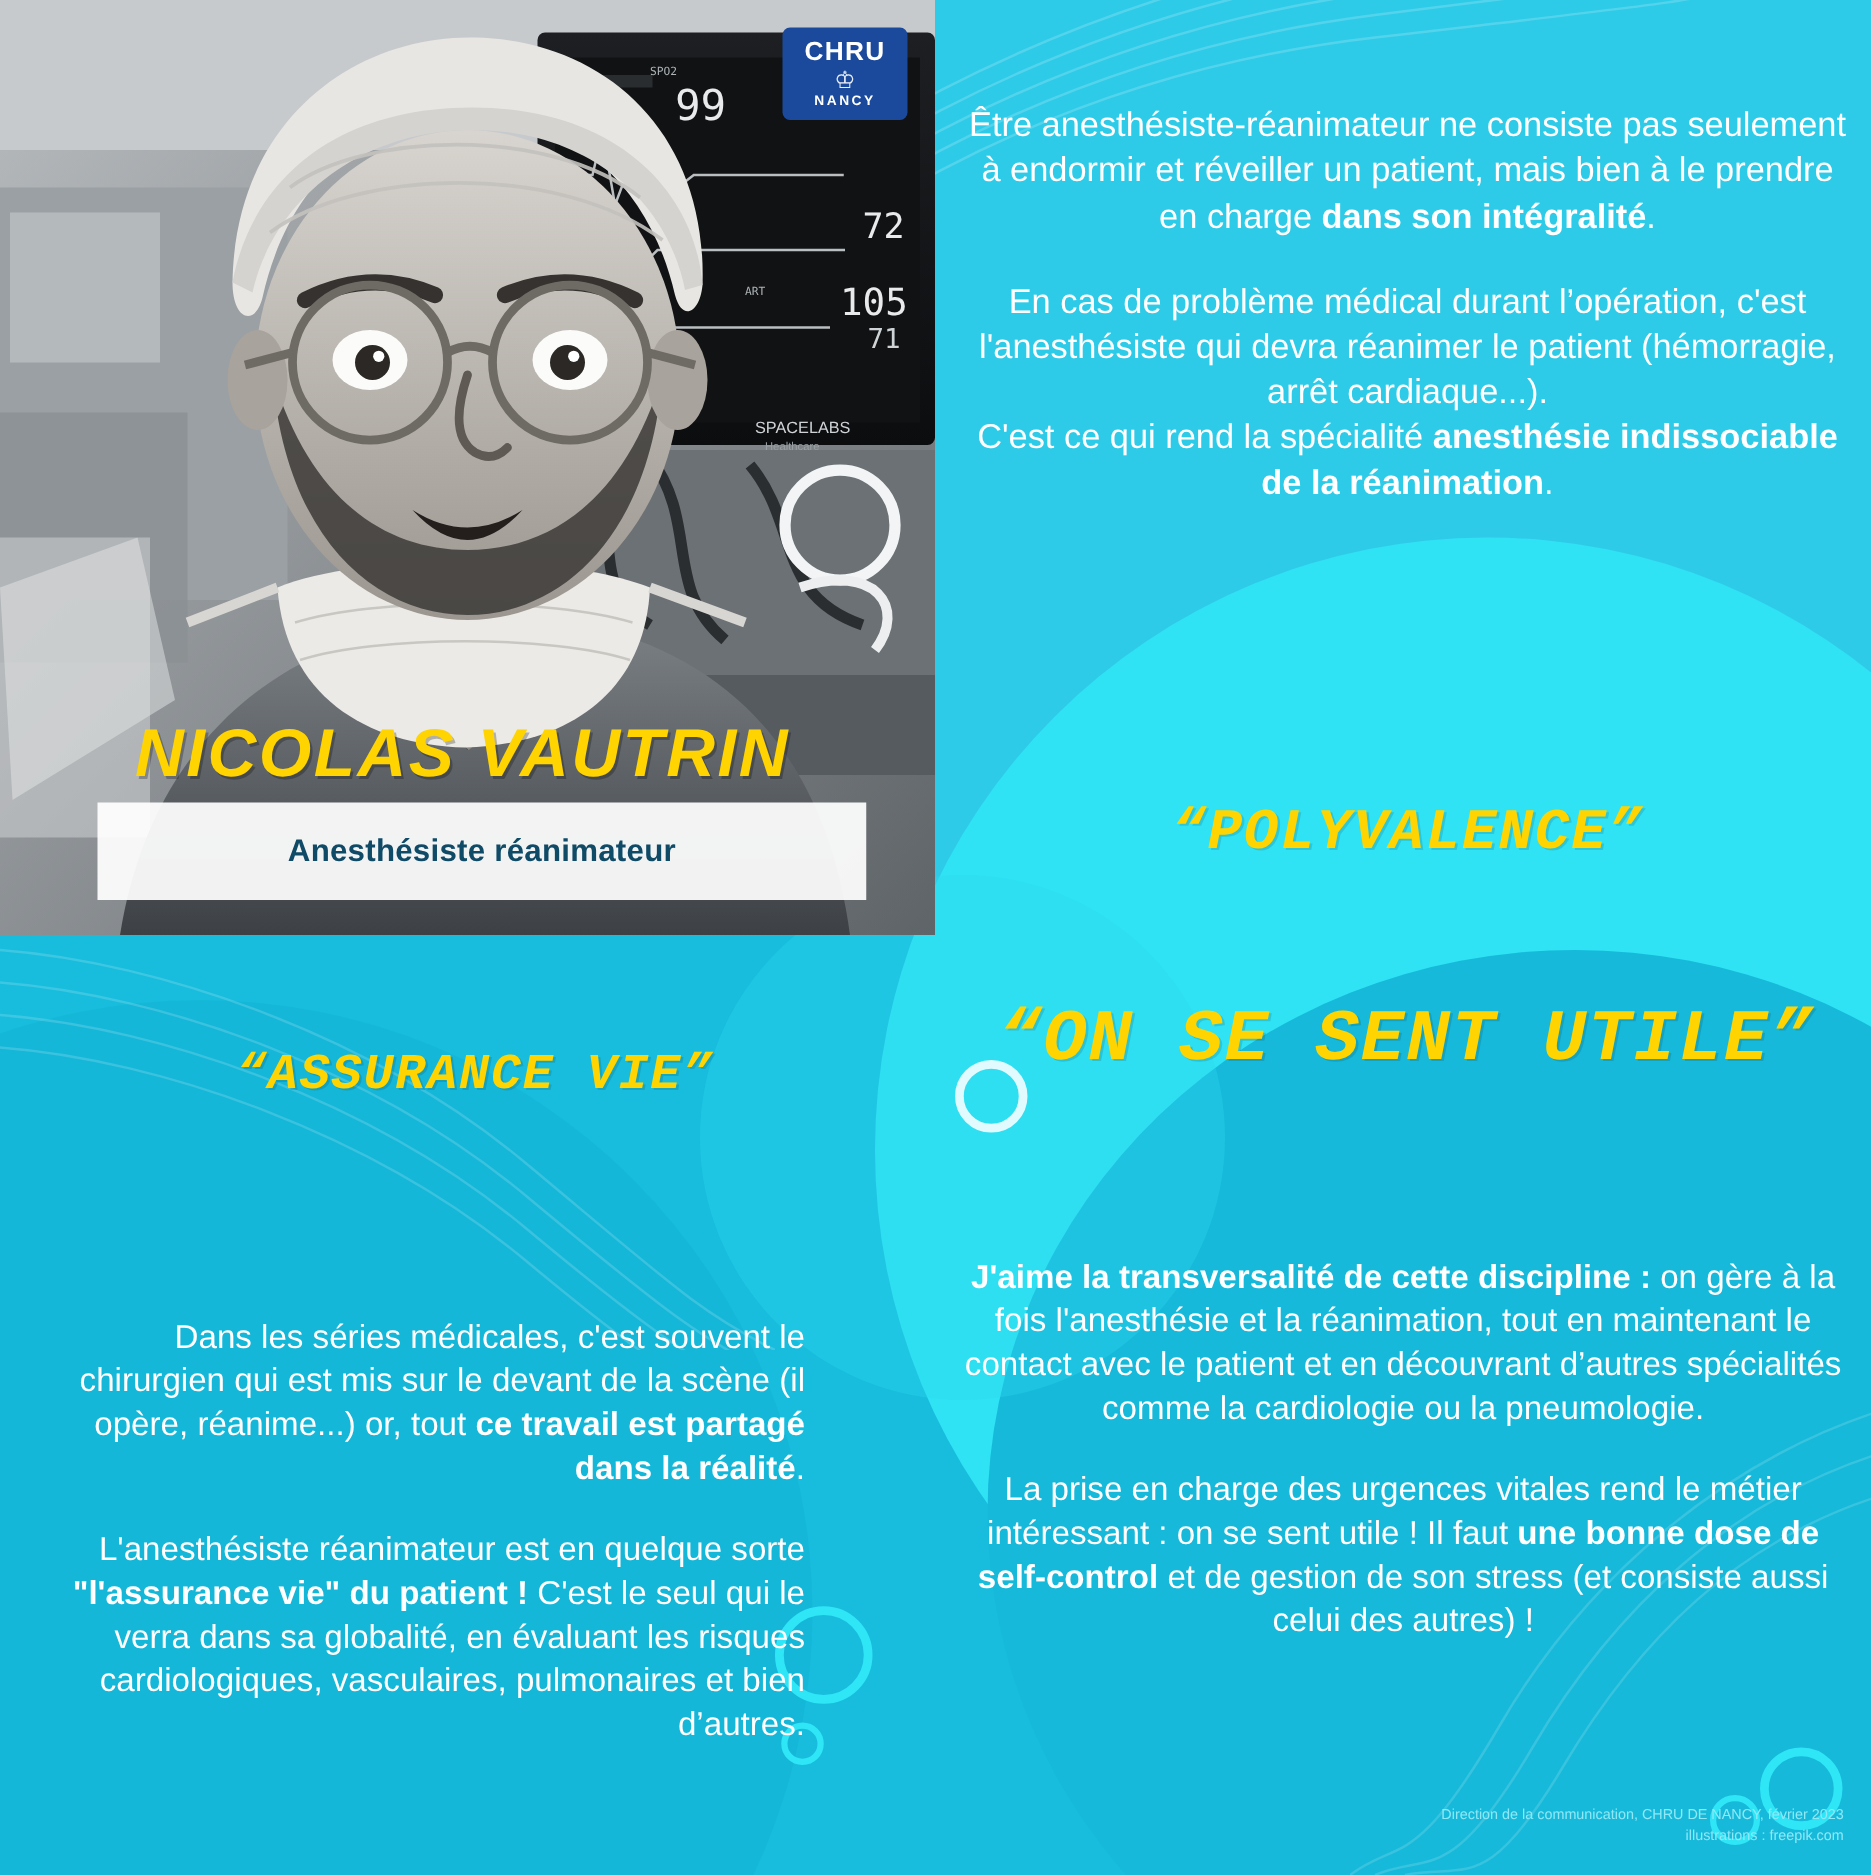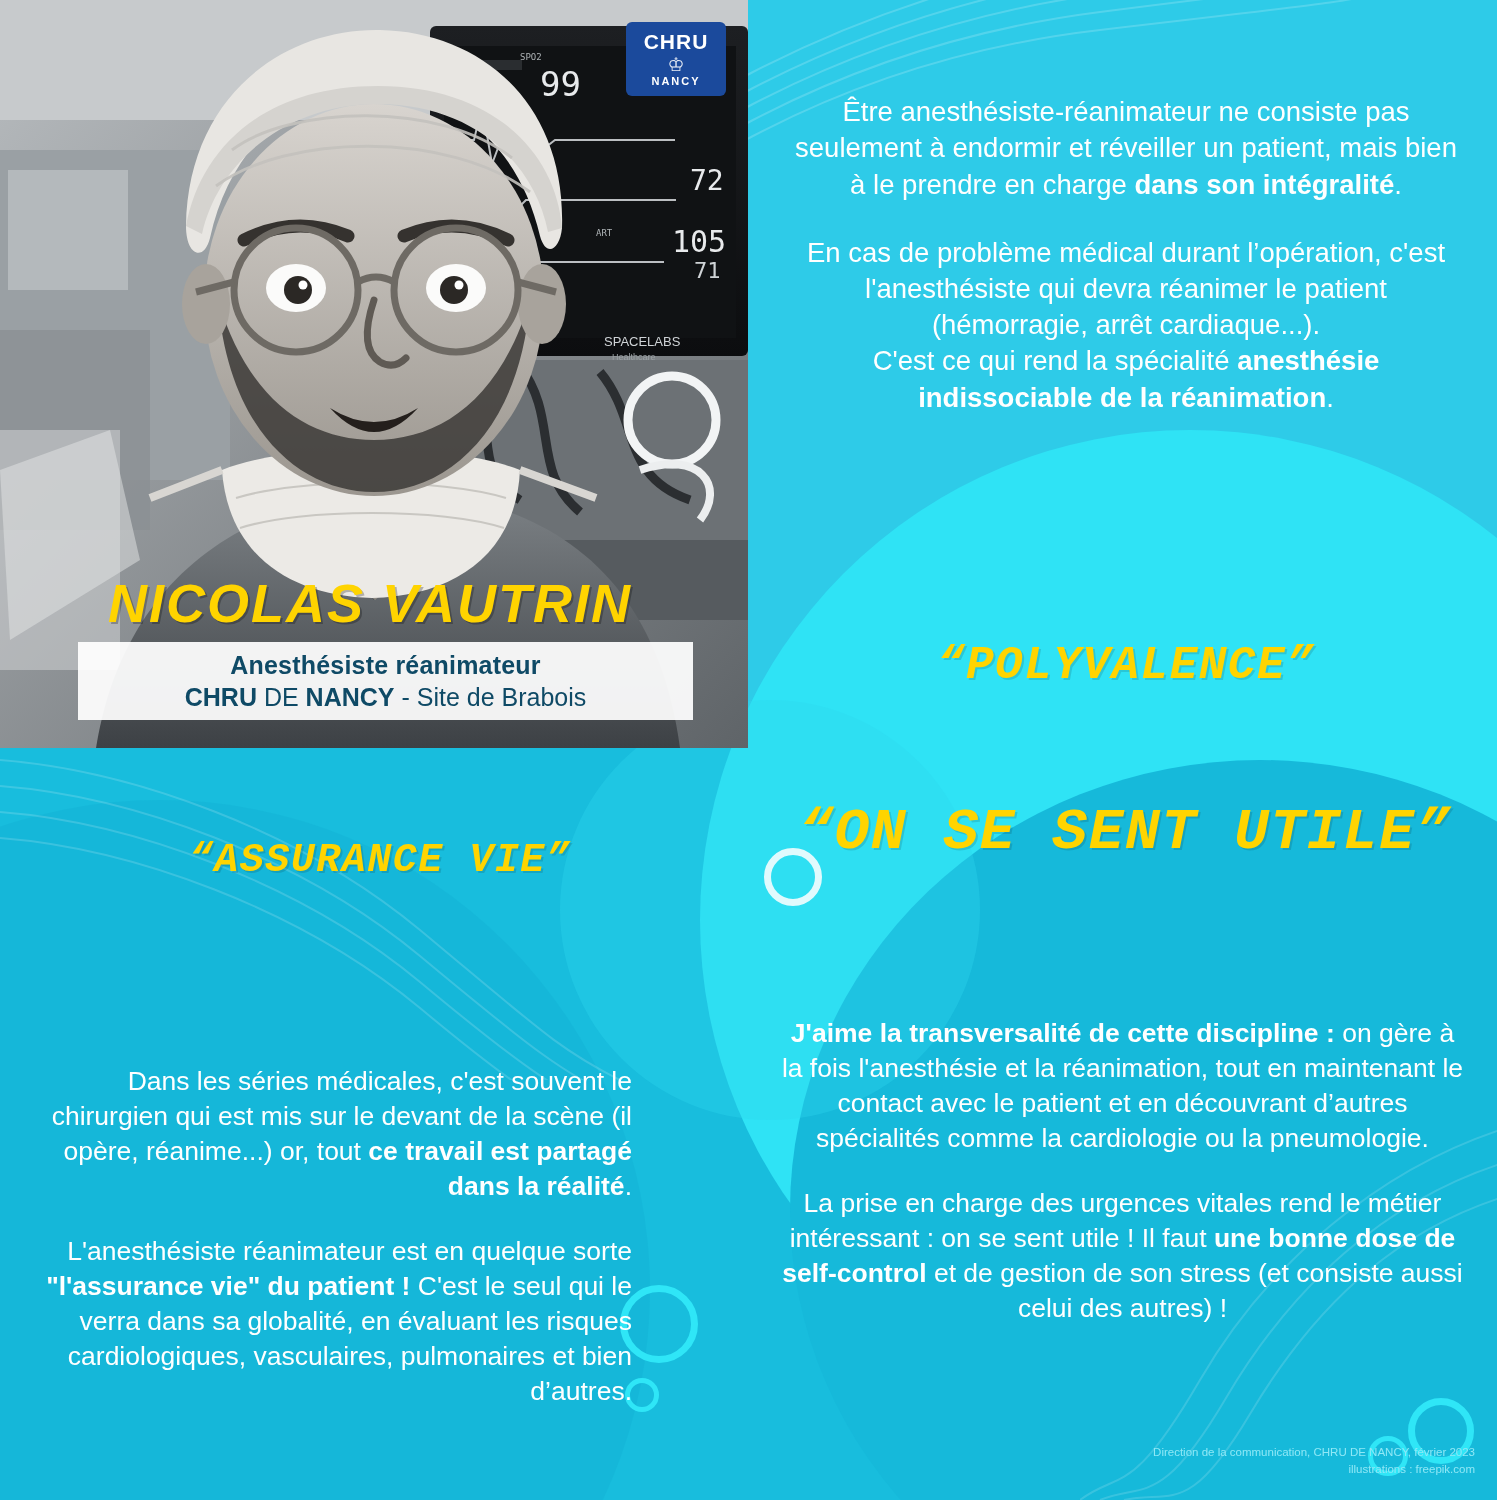--- a/index.html
+++ b/index.html
@@ -99,21 +99,21 @@
     display: flex; flex-direction: column;
     align-items: center; justify-content: center;
     padding: 4px 0;
   }
   .name-band .r1 { font-size: 25px; font-weight: bold; color: #0f4a66; letter-spacing: .2px; }
   .name-band .r2 { font-size: 25px; color: #0f4a66; margin-top: 3px; }
   .name-band .r2 b { color: #0f4a66; }
 
   
   .block { position: absolute; color: #fff; text-align: center; line-height: 1.32; }
-  .block p { margin: 16px; }
+  .block p { margin: 4px; }
   .block p + p { margin-top: 1.15em; }
   .block b { font-weight: bold; }
 
   .tr-text { left: 770px; top: 78px; width: 712px; font-size: 27.5px; }
 
   .kicker {
     position: absolute;
     color: #ffd400;
     font-weight: 800;
     font-style: italic;
@@ -298,26 +298,20 @@
     <div class="logo">
       <div class="l1">CHRU</div>
       <div class="l3">♔</div>
       <div class="l2">NANCY</div>
     </div>
 
     <div class="name">NICOLAS VAUTRIN</div>
 
     <div class="name-band">
       <div class="r1">Anesthésiste réanimateur</div>
-      <div class="r2">
-        <b>CHRU</b>
-        <span>DE</span>
-        <b>NANCY</b>
-        <span>- Site de Brabois</span>
-      </div>
     </div>
   </div>
 
   <div class="block tr-text">
     <p>
       <span>Être anesthésiste-réanimateur ne consiste pas seulement à endormir et réveiller un patient, mais bien à le prendre en charge </span><b>dans son intégralité</b><span>.</span>
     </p>
     <p>
       <span>En cas de problème médical durant l’opération, c'est l'anesthésiste qui devra réanimer le patient (hémorragie, arrêt cardiaque...).</span><br>
       <span>C'est ce qui rend la spécialité </span><b>anesthésie indissociable de la réanimation</b><span>.</span>

